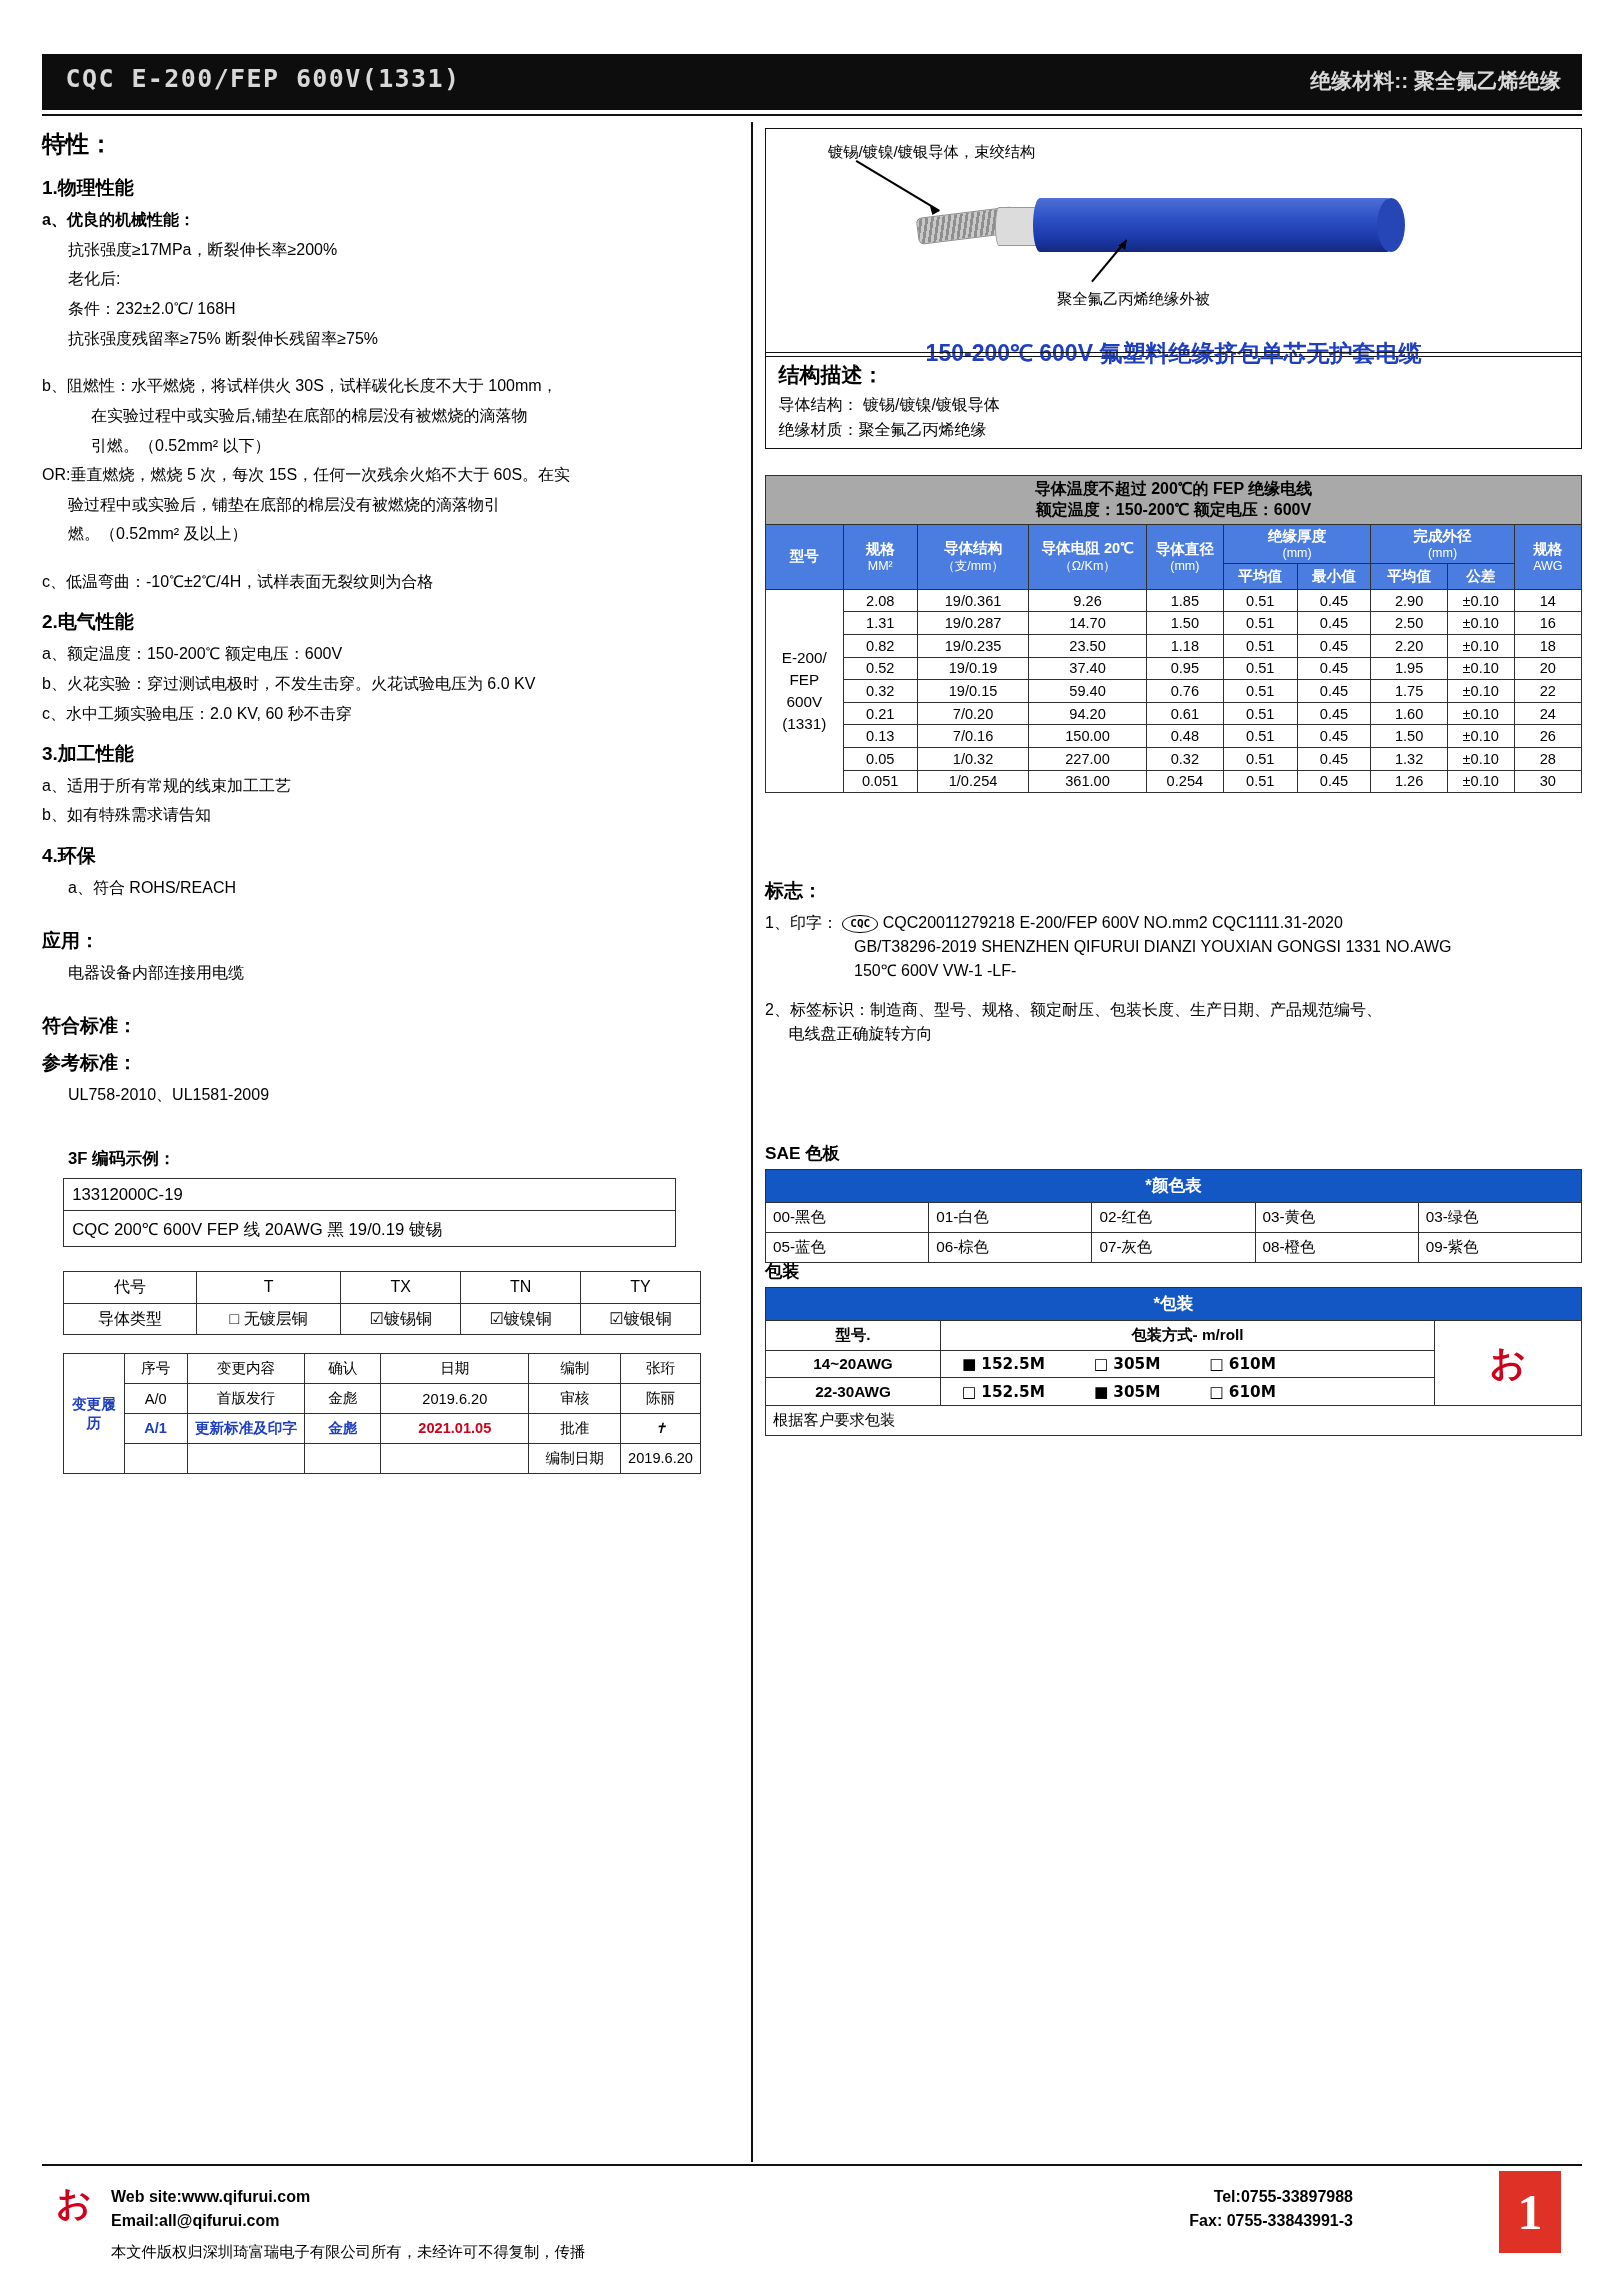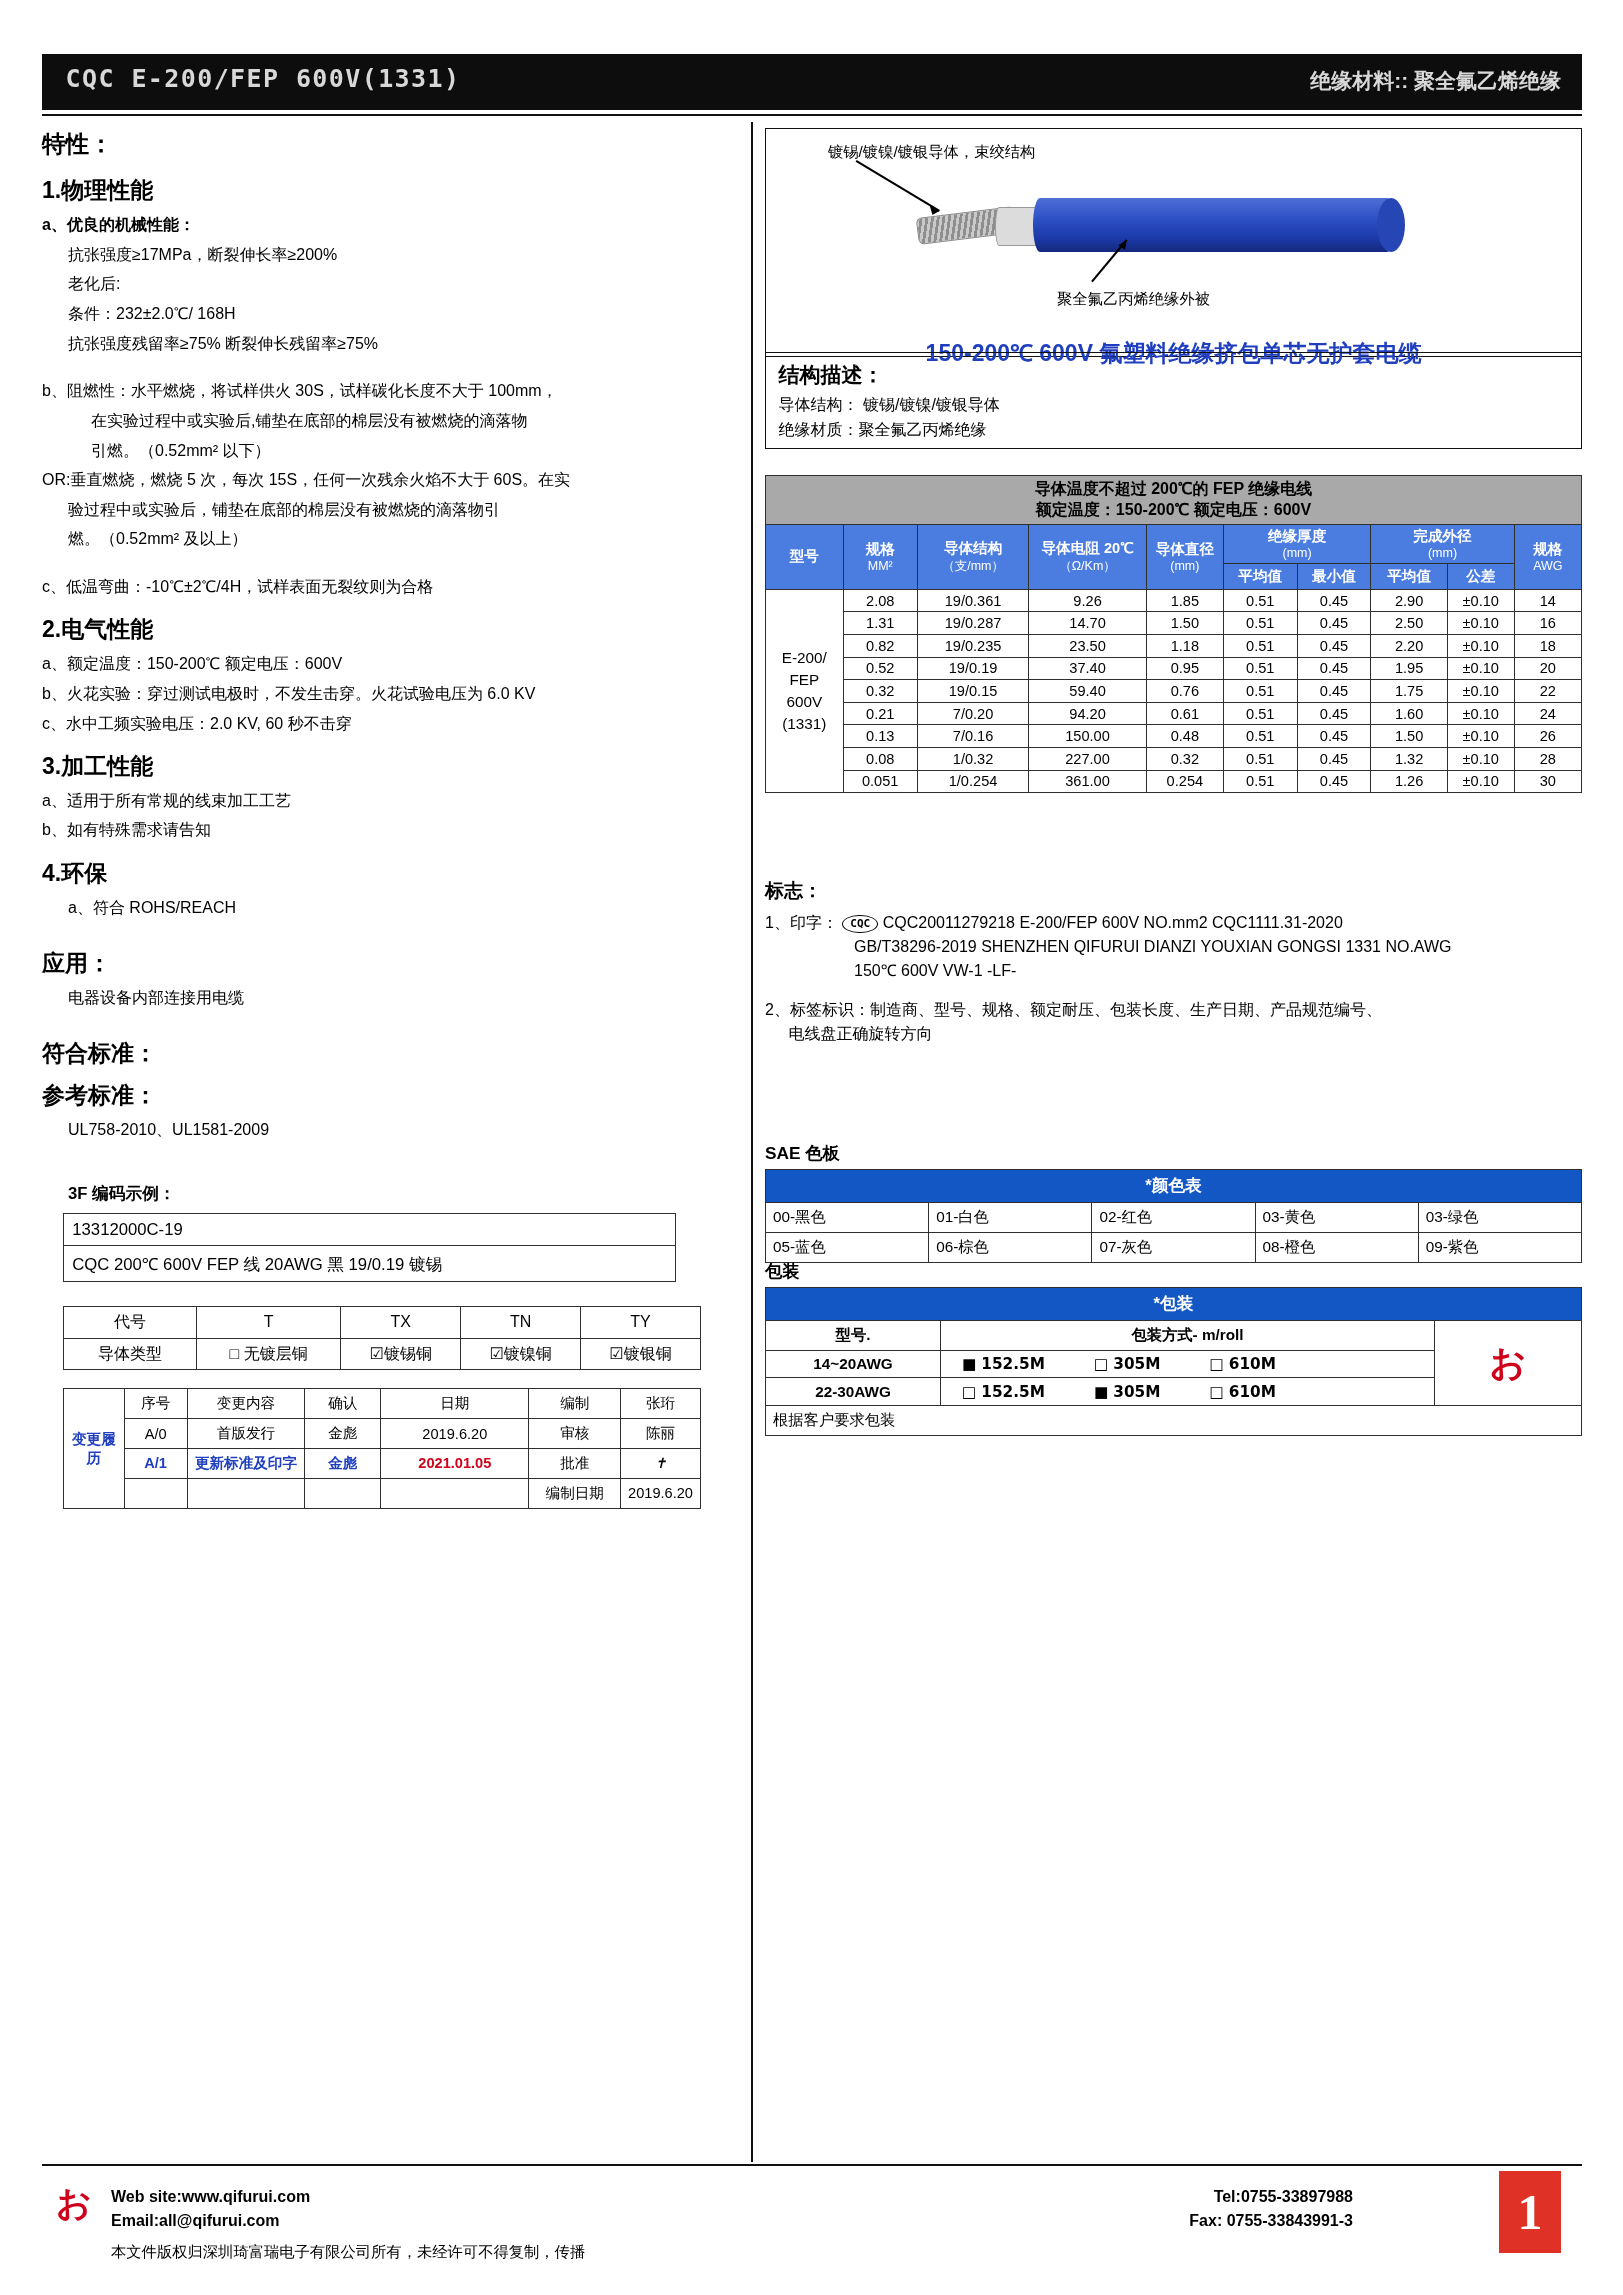--- a/index.html
+++ b/index.html
@@ -33,21 +33,21 @@
     position:absolute;left:42px;top:114px;width:1540px;height:2.1px;background:#111;
   }
 
   
   .leftcol{position:absolute;left:42px;top:128px;width:701px;height:2033px;}
   .vdiv{position:absolute;left:751px;top:122px;width:2.1px;height:2040px;background:#111;}
   .rightcol{position:absolute;left:765px;top:128px;width:819px;height:2033px;}
 
   
   .h1{font-size:23.6px;font-weight:bold;margin:0 0 4.2px 0;}
-  .h2{font-size:23px;font-weight:bold;margin:15.3px 0 7px 0;}
+  .h2{font-size:19px;font-weight:bold;margin:15.3px 0 7px 0;}
   .b-line{font-size:16px;margin:5.6px 0;line-height:1.5;}
   .indent{padding-left:26px;}
   .indent2{padding-left:49px;}
 
   
   .imgbox{
     position:absolute;left:0;top:0;width:817px;height:229px;
     border:1.4px solid #111;box-sizing:border-box;background:#fff;
   }
   .cable-label-top{position:absolute;left:62px;top:12.5px;font-size:15.3px;}
@@ -412,21 +412,21 @@
           <td>7/0.16</td>
           <td>150.00</td>
           <td>0.48</td>
           <td>0.51</td>
           <td>0.45</td>
           <td>1.50</td>
           <td>±0.10</td>
           <td>26</td>
         </tr>
         <tr>
-          <td>0.08</td>
+          <td>0.05</td>
           <td>1/0.32</td>
           <td>227.00</td>
           <td>0.32</td>
           <td>0.51</td>
           <td>0.45</td>
           <td>1.32</td>
           <td>±0.10</td>
           <td>28</td>
         </tr>
         <tr>

